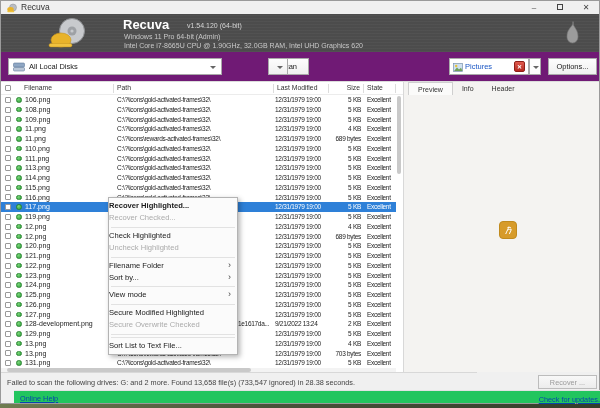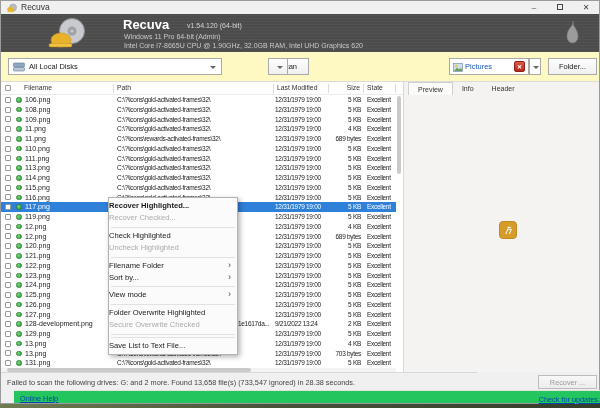--- a/index.html
+++ b/index.html
@@ -24,21 +24,21 @@
   #appheader { position:absolute; left:1px; top:14px; width:598px; height:38px; background:#4c4c4c;
                background-image:repeating-linear-gradient(0deg, rgba(255,255,255,0.03) 0 1px, transparent 1px 3px); }
   #app-logo { position:absolute; left:46px; top:2px; }
   .h-title { position:absolute; left:122px; top:3px; font-size:13px; font-weight:bold; color:#fff; }
   .h-ver   { position:absolute; left:186px; top:8px; font-size:7px; color:#d5d5d5; }
   .h-os    { position:absolute; left:123px; top:19px; font-size:7px; color:#c9c9c9; }
   .h-hw    { position:absolute; left:123px; top:28px; font-size:7px; color:#c9c9c9; }
   #pear { position:absolute; left:563px; top:6px; }
 
   
-  #toolbar { position:absolute; left:1px; top:52px; width:598px; height:30px; background:#fef9c3;
+  #toolbar { position:absolute; left:1px; top:52px; width:598px; height:30px; background:#701a75;
              border-bottom:1px solid #dcdcdc; }
   .combo { position:absolute; top:6px; height:17px; background:#fff; border:1px solid #a9a9a9; }
   #drive-combo { left:7px; width:214px; }
   #drive-combo .label { position:absolute; left:20px; top:3px; font-size:7.5px; color:#222; }
   .caret { position:absolute; width:0; height:0; border:3px solid transparent; border-top-color:#666; }
   #drive-combo .caret { right:5px; top:7px; }
   .btn { position:absolute; top:6px; height:17px; background:linear-gradient(#fdfdfd,#f0f0f0);
          border:1px solid #a9a9a9; text-align:center; font-size:7.5px; color:#222; line-height:15px; }
   #scan-btn { left:231px; width:41px;margin-left:36px; }
   #scan-arrow { left:271px; width:16px; top:6px; height:17px; position:absolute;
@@ -177,21 +177,21 @@
         <circle cx="3.2" cy="3" r="1.2" fill="#e8c23a"></circle>
         <path d="M1 8 L4 4.5 L6 6.5 L8 4.8 L9.5 8 Z" fill="#6fa05a"></path>
       </svg>
       <span class="label">Pictures</span>
       <span id="clear-filter">✕</span>
     </div>
     <div id="filter-caret">
       <span class="caret"></span>
     </div>
     <div class="btn" id="options-btn">
-      <span>Folder...</span>
+      <span>Options...</span>
     </div>
   </div>
 
   <div id="list">
     <div id="list-header">
       <span class="cb hcb"></span>
       <span class="hsep" style="left:112px;"></span>
       <span class="hsep" style="left:272px;"></span>
       <span class="hsep" style="left:327px;"></span>
       <span class="hsep" style="left:362px;"></span>
@@ -480,25 +480,25 @@
       <div class="mitem dis"><span>Recover Checked...</span></div>
       <div class="msep"></div>
       <div class="mitem"><span>Check Highlighted</span></div>
       <div class="mitem dis"><span>Uncheck Highlighted</span></div>
       <div class="msep"></div>
       <div class="mitem"><span>Filename Folder</span><span class="arrow">›</span></div>
       <div class="mitem"><span>Sort by...</span><span class="arrow">›</span></div>
       <div class="msep"></div>
       <div class="mitem"><span>View mode</span><span class="arrow">›</span></div>
       <div class="msep"></div>
-      <div class="mitem"><span>Folder Overwrite Highlighted</span></div>
+      <div class="mitem"><span>Secure Modified Highlighted</span></div>
       <div class="mitem dis"><span>Secure Overwrite Checked</span></div>
       <div class="msep"></div>
       <div class="msep"></div>
-      <div class="mitem"><span>Save List to Text File...</span></div>
+      <div class="mitem"><span>Sort List to Text File...</span></div>
     </div>
 
   <div id="statusbar">
     <span id="status-msg">Failed to scan the following drives: G: and 2 more. Found 13,658 file(s) (733,547 ignored) in 28.38 seconds.</span>
     <div id="recover-btn">
       <span>Recover ...</span>
     </div>
   </div>
 
   <div id="footer">

